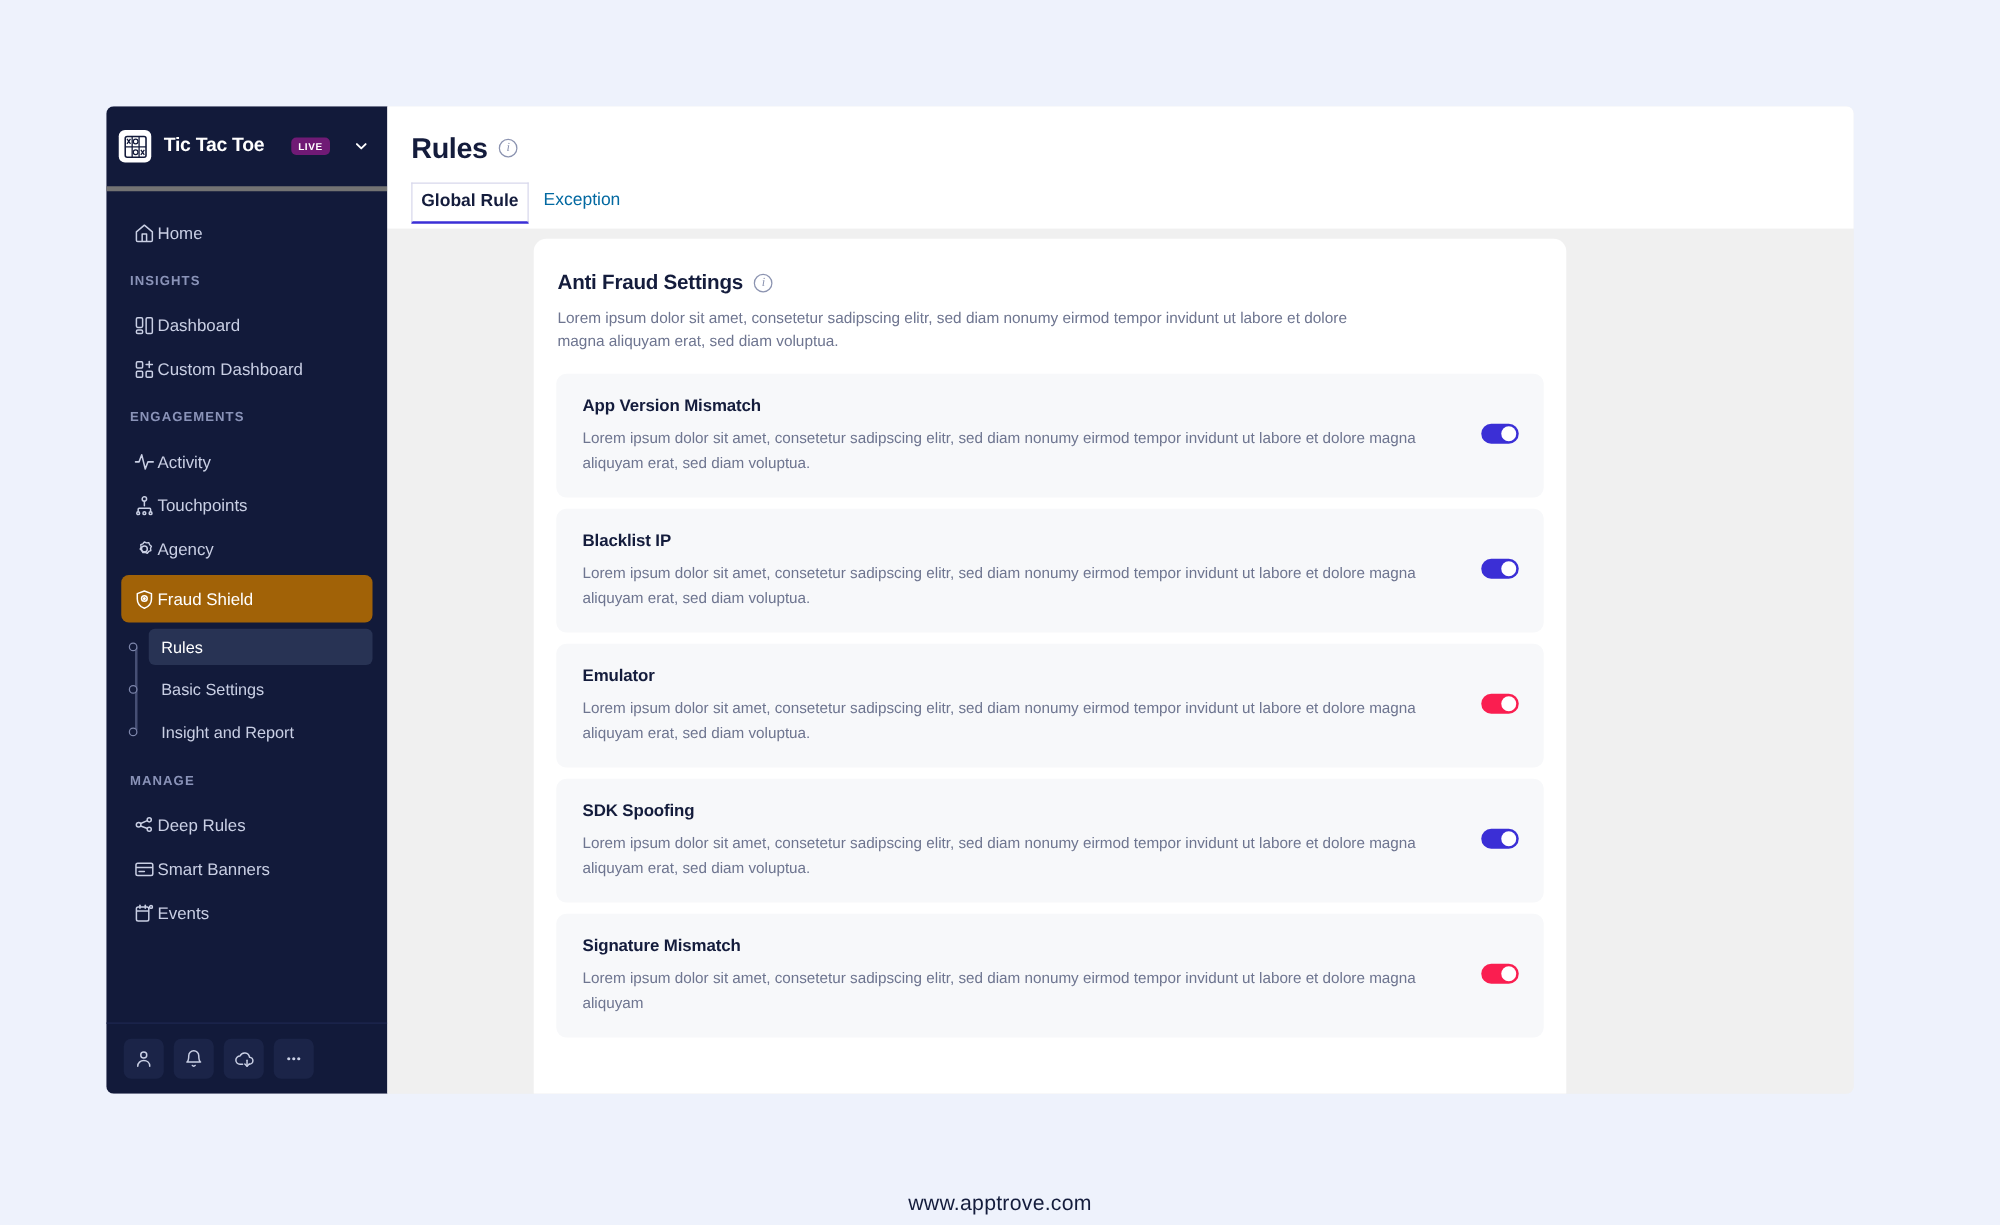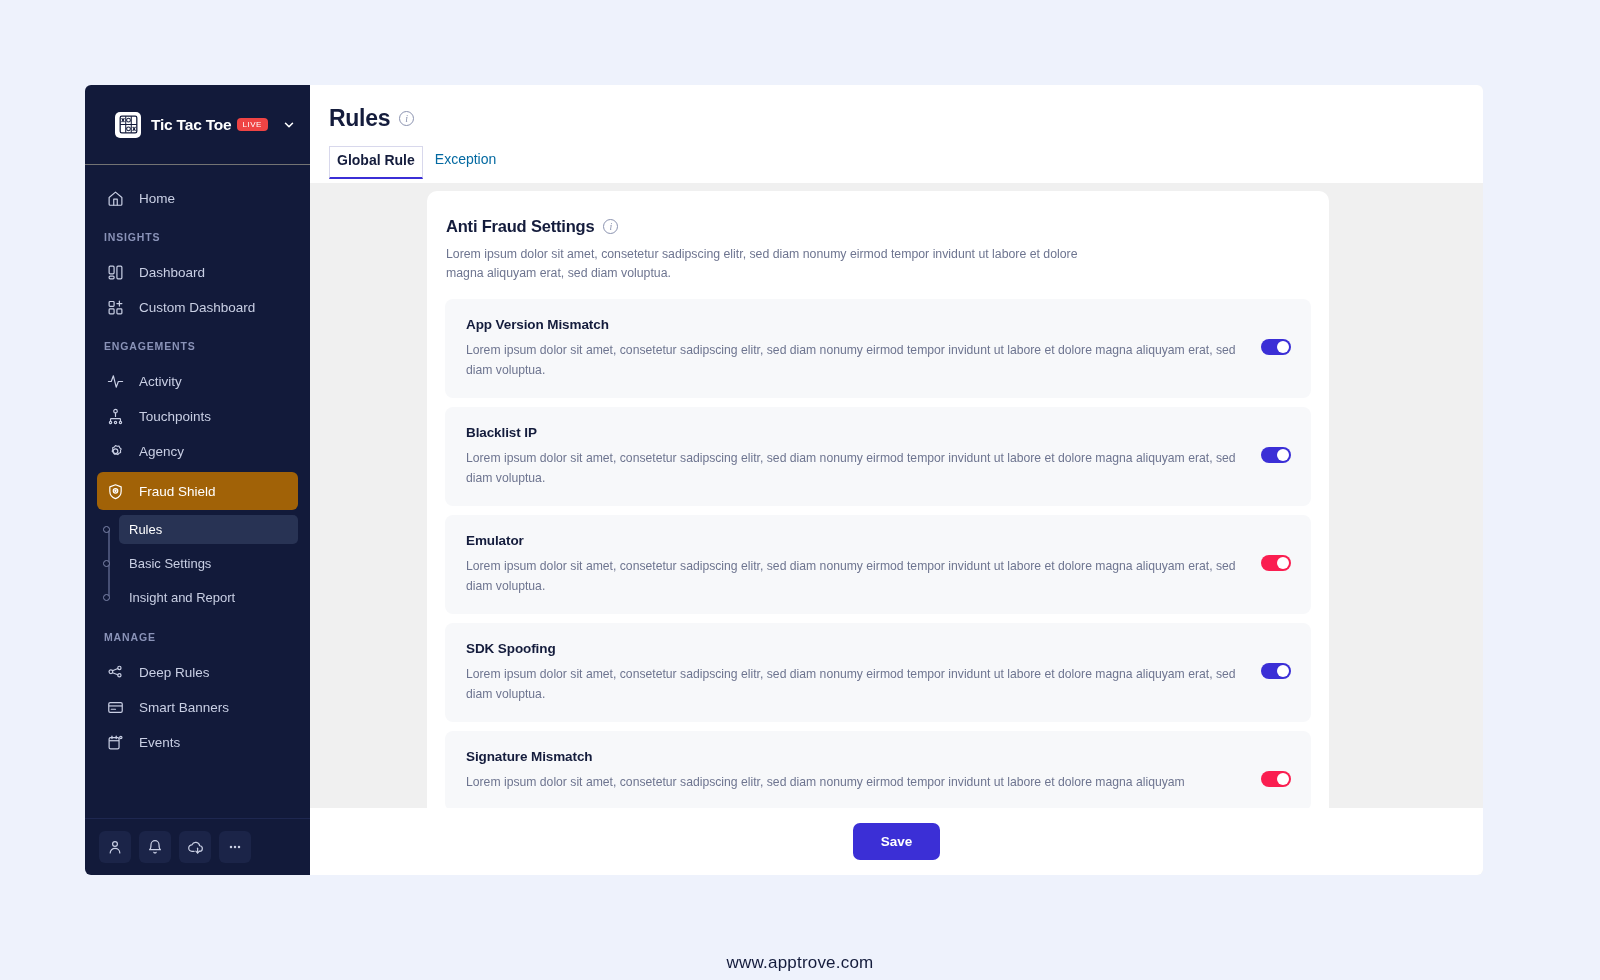--- a/index.html
+++ b/index.html
@@ -29,51 +29,51 @@
   .sidebar {
     width: 225px;
     background: #121a3a;
     display: flex;
     flex-direction: column;
     flex-shrink: 0;
     position: relative;
   }
 
   .brand-row {
-    height: 80px;
-    display: flex;
-    align-items: center;
-    padding: 0 14px 0 30px;
-    border-bottom: 1px solid #737373;
+    height: 68px;
+    display: flex;
+    align-items: center;
+    padding: 0 14px 0 10px;
+    border-bottom: 4px solid #737373;
     flex-shrink: 0;
   }
   .brand-logo {
     width: 26px; height: 26px;
     background: #ffffff;
     border-radius: 5px;
     display: flex; align-items: center; justify-content: center;
     flex-shrink: 0;
   }
   .brand-name {
     color: #ffffff;
     font-size: 15.5px;
     font-weight: bold;
     margin-left: 10px;
     letter-spacing: -0.2px;
     white-space: nowrap;
   }
   .live-badge {
-    background: #ef4444;
+    background: #701a75;
     color: #ffffff;
     font-size: 8px;
-    font-weight: normal;
+    font-weight: bold;
     letter-spacing: 0.5px;
     padding: 2.5px 6px 2px 6px;
     border-radius: 4px;
-    margin-left: 5px;
+    margin-left: 21px;
   }
   .brand-caret {
     margin-left: auto;
     color: #ffffff;
     display: flex;
     align-items: center;
   }
 
   .nav-scroll {
     flex: 1;
@@ -101,21 +101,21 @@
   }
   .nav-item .nav-icon {
     width: 22px;
     display: flex;
     align-items: center;
     justify-content: center;
     flex-shrink: 0;
   }
   .nav-item .nav-label {
     font-size: 13.5px;
-    margin-left: 13px;
+    margin-left: 0;
     white-space: nowrap;
     text-align: right;
   }
   .nav-item.active {
     background: #a16207;
     color: #ffffff;
     height: 38px;
     margin: 5px 12px;
   }
   .nav-item.active .nav-label { font-weight: normal; }
@@ -246,21 +246,21 @@
     flex: 1;
     position: relative;
     overflow: hidden;
     background: #f0f0f0;
   }
 
   .settings-card {
     position: absolute;
     left: 117px;
     top: 8px;
-    width: 902px;
+    width: 826px;
     background: #ffffff;
     border-radius: 10px;
     padding: 26px 18px 0 18px;
     height: 720px;
   }
 
   .card-title-row {
     display: flex;
     align-items: center;
     gap: 9px;
@@ -627,21 +627,18 @@
               <div class="rule-desc">Lorem ipsum dolor sit amet, consetetur sadipscing elitr, sed diam nonumy eirmod tempor invidunt ut labore et dolore magna aliquyam</div>
             </div>
             <div class="toggle on" style="background:#fa1e50">
                 <span class="knob"></span>
               </div>
           </div>
 
         </div>
       </section>
 
-      <div class="save-bar">
-        <button class="save-btn">Save</button>
-      </div>
 
     </div>
   </main>
 </div>
 
 <div class="page-footer">www.apptrove.com</div>
 
 </body></html>

